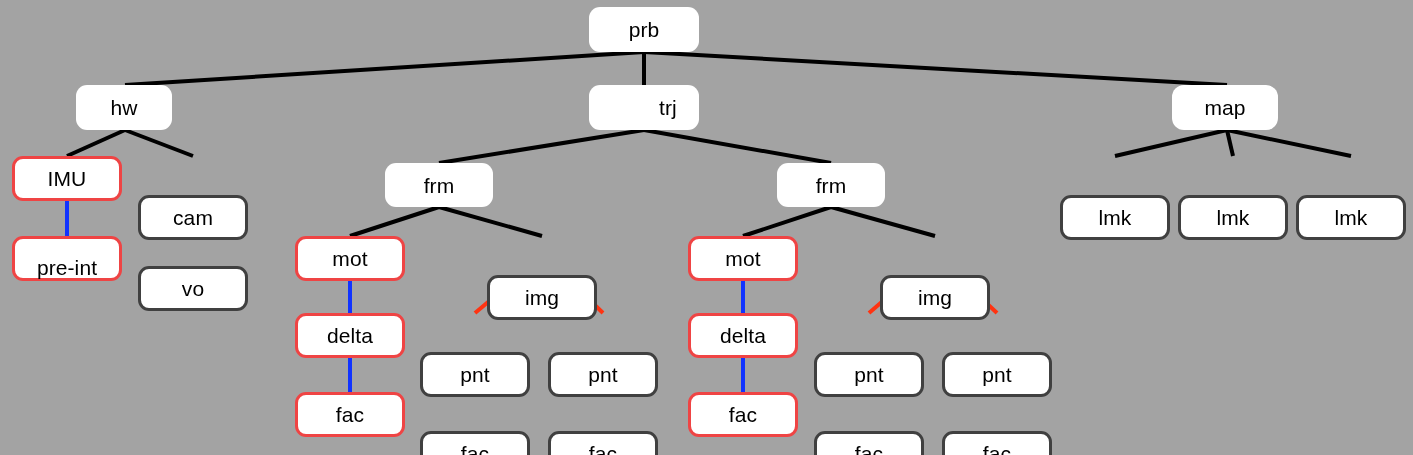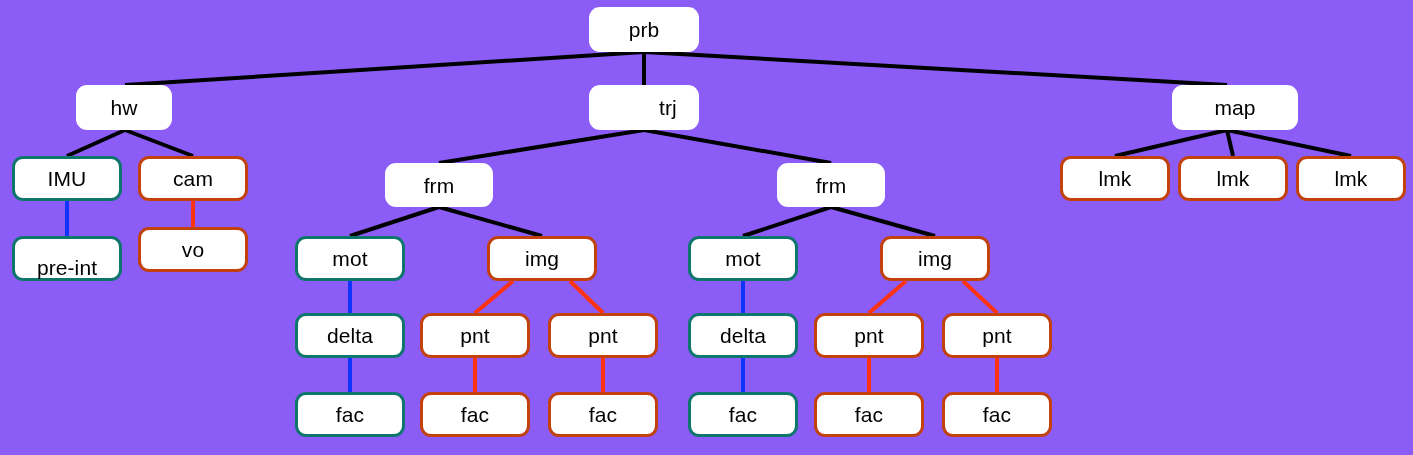--- a/index.html
+++ b/index.html
@@ -4,21 +4,21 @@
 <style>
   html, body {
     margin: 0;
     padding: 0;
     background: #000000;
   }
   #canvas {
     position: relative;
     width: 1413px;
     height: 455px;
-    background: #8b5cf6;
+    background: #a3a3a3;
     font-family: "Liberation Sans", sans-serif;
     overflow: hidden;
   }
   #edge-layer {
     position: absolute;
     left: 0;
     top: 0;
     width: 1413px;
     height: 455px;
     pointer-events: none;
@@ -46,24 +46,25 @@
     width: 100%;
     height: 100%;
     background: #ffffff;
     border-radius: 11px;
     z-index: -1;
   }
   .node.plain {
     border: 0;
   }
   .node.blue {
-    border: 3px solid #0f766e;
+    border: 3px solid #ef4444;
   }
   .node.red {
-    border: 3px solid #c2410c;
+    border: 3px solid #404040;
+    margin-top: 39px;
   }
 </style>
 </head>
 <body>
 
 <div id="canvas">
   <svg id="edge-layer" width="1413" height="455" viewBox="0 0 1413 455">
       <line x1="644" y1="52" x2="125" y2="85" stroke="#000000" stroke-width="4" stroke-linecap="butt"></line>
       <line x1="644" y1="52" x2="644" y2="85" stroke="#000000" stroke-width="4" stroke-linecap="butt"></line>
       <line x1="644" y1="52" x2="1227" y2="85" stroke="#000000" stroke-width="4" stroke-linecap="butt"></line>
@@ -96,21 +97,21 @@
   <div id="node-layer">
       <div class="node plain" style="left: 589px; top: 7px; width: 110px; height: 45px;">
         <span>prb</span>
       </div>
       <div class="node plain" style="left: 76px; top: 85px; width: 96px; height: 45px;">
         <span>hw</span>
       </div>
       <div class="node plain" style="left: 589px; top: 85px; width: 110px; height: 45px; padding-left: 48px;">
         <span>trj</span>
       </div>
-      <div class="node plain" style="left: 1172px; top: 85px; width: 126px; height: 45px;">
+      <div class="node plain" style="left: 1172px; top: 85px; width: 106px; height: 45px; border-radius: 12px;">
         <span>map</span>
       </div>
       <div class="node blue" style="left: 12px; top: 156px; width: 110px; height: 45px;">
         <span>IMU</span>
       </div>
       <div class="node red" style="left: 138px; top: 156px; width: 110px; height: 45px;">
         <span>cam</span>
       </div>
       <div class="node plain" style="left: 385px; top: 163px; width: 108px; height: 44px;">
         <span>frm</span>

